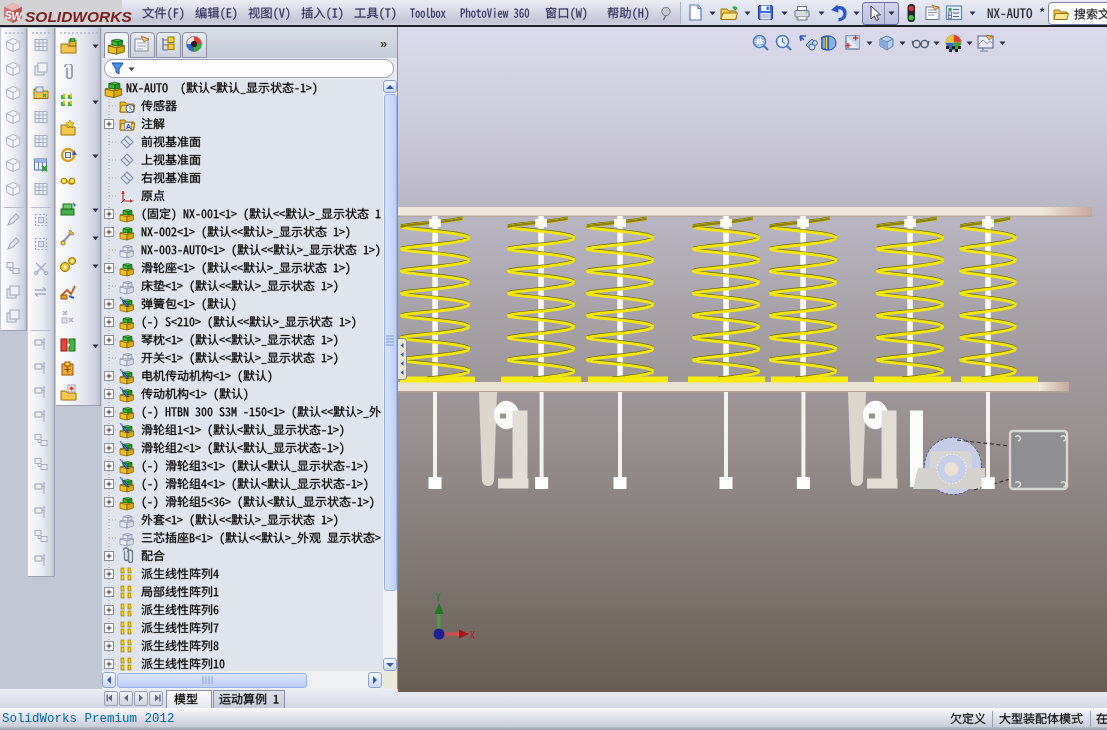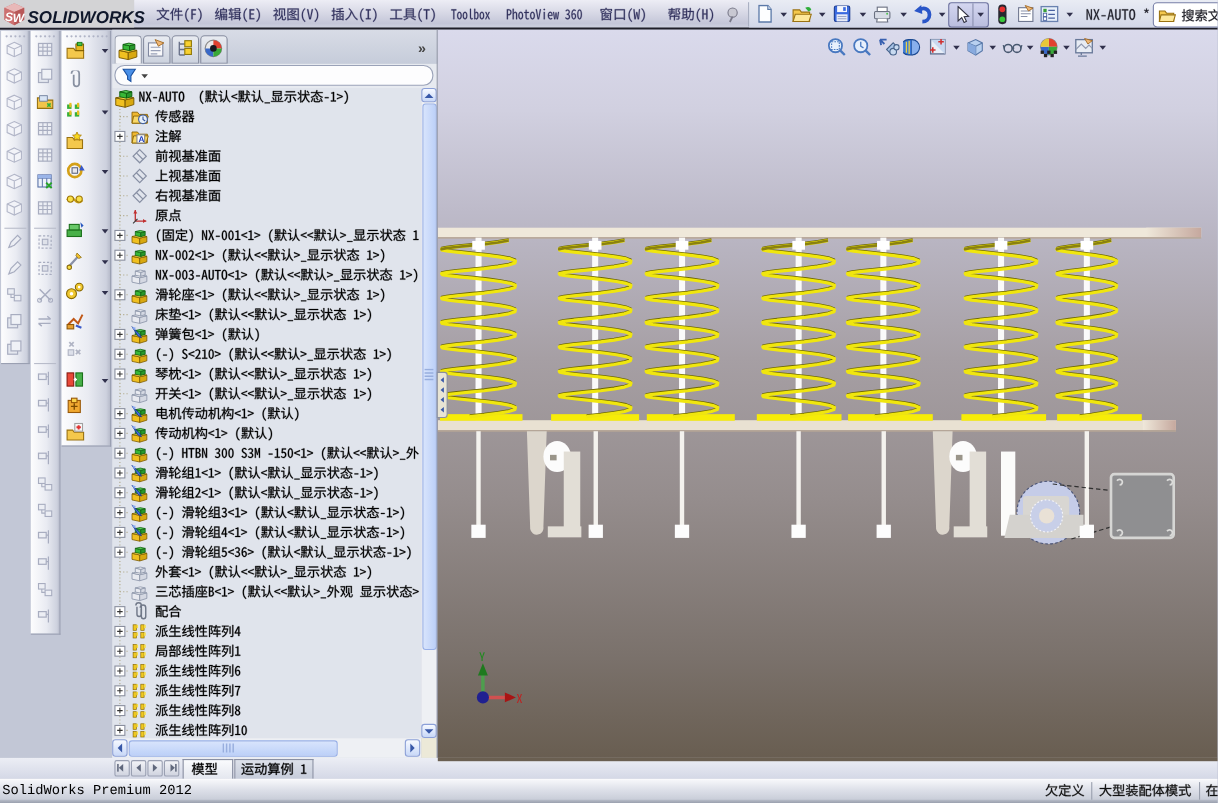--- a/index.html
+++ b/index.html
@@ -137,21 +137,21 @@
 <div class="abs" style="left:681px;top:0;width:426px;height:25px;background:linear-gradient(#e9ecf4,#d2d7e8)"></div>
 <div class="abs" style="left:680px;top:2px;width:1px;height:22px;background:#aab0c2"></div>
 <svg style="position:absolute;left:2px;top:2px" width="22" height="22" viewBox="0 0 22 22">
     <path d="M11 1 L20 5 L20 16 L11 21 L2 16 L2 5 Z" fill="#c87878"></path>
     <path d="M11 1 L20 5 L11 9 L2 5 Z" fill="#e8b8b8"></path>
     <path d="M2 5 L11 9 L11 21 L2 16 Z" fill="#cc7070"></path>
     <path d="M20 5 L11 9 L11 21 L20 16 Z" fill="#b85858"></path>
     <text x="2.5" y="17" font-size="11" fill="#fff" font-family="Liberation Sans" font-weight="bold" font-style="italic">S</text>
     <text x="9.5" y="18" font-size="11" fill="#fff" font-family="Liberation Sans" font-weight="bold" font-style="italic">W</text>
   </svg>
-<div class="abs" style="left:25px;top:8px;font:italic bold 15.5px 'Liberation Sans';color:#0f172a">SOLIDWORKS</div>
+<div class="abs" style="left:25px;top:8px;font:italic bold 15.5px 'Liberation Sans';color:#7f1d1d">SOLIDWORKS</div>
 <svg style="position:absolute;left:659px;top:6px" width="15" height="15" viewBox="0 0 15 15">
     <circle cx="7" cy="5.5" r="4.2" fill="#c8c8d2" stroke="#787888" stroke-width="1"></circle>
     <path d="M7 9 L4.5 14" stroke="#787888" stroke-width="1.6" fill="none"></path>
   </svg>
 <svg style="position:absolute;left:687px;top:4px" width="17" height="18" viewBox="0 0 17 18">
     <path d="M3 1 L11 1 L14 4.5 L14 16 L3 16 Z" fill="#fdfeff" stroke="#5b79a8" stroke-width="1.2"></path>
     <path d="M11 1 L11 4.5 L14 4.5" fill="#dce8f4" stroke="#5b79a8" stroke-width="1"></path>
   </svg>
 <svg style="position:absolute;left:709px;top:11px" width="7" height="5" viewBox="0 0 7 5">
     <polygon points="0.5,0.5 6.5,0.5 3.5,4.2" fill="#30304c"></polygon>
@@ -941,21 +941,21 @@
   </svg>
 <div class="abs" style="left:149px;top:691px;width:14px;height:15px;background:linear-gradient(#f2f3f7,#d0d4e0);border:1px solid #9aa0b2;border-radius:2px"></div>
 <svg style="position:absolute;left:149px;top:691px" width="14" height="15" viewBox="0 0 14 15">
     <path d="M10 7 L6 3.5 L6 10.5 Z" fill="#60687c"></path>
     <rect x="10.2" y="3.5" width="1.4" height="7" fill="#60687c"></rect>
   </svg>
 <div class="abs" style="left:166px;top:690px;width:46px;height:18px;background:linear-gradient(#fafbfd,#e4e7ef);border:1px solid #8a90a2;border-bottom:none"></div>
 <div class="abs" style="left:213px;top:690px;width:72px;height:18px;background:linear-gradient(#dde1ea,#c6ccda);border:1px solid #8a90a2;border-bottom:none"></div>
 <div class="abs" style="left:0;top:708px;width:1107px;height:22px;background:linear-gradient(#f6f7fa,#dcdfe8 45%,#c2c7d3);border-top:1px solid #fff"></div>
 <div class="abs" style="left:0;top:727px;width:1107px;height:3px;background:linear-gradient(#b8bdc9,#9aa0ae)"></div>
-<div class="abs" style="left:2px;top:712px;font:12.5px 'Liberation Mono';color:#000000">SolidWorks Premium 2012</div>
+<div class="abs" style="left:2px;top:712px;font:12.5px 'Liberation Mono';color:#0369a1">SolidWorks Premium 2012</div>
 <div class="abs" style="left:992px;top:711px;width:1px;height:16px;background:#9aa0ae"></div>
 <div class="abs" style="left:1090px;top:711px;width:1px;height:16px;background:#9aa0ae"></div>
 <svg class="abs" style="left:0;top:0;pointer-events:none" width="1107" height="730" viewBox="0 0 1107 730">
     <g fill="#32325e" stroke="#32325e" stroke-width="19" transform="translate(142,17.5) scale(0.0123)">
       <use href="#g0" x="0"></use>
       <use href="#g1" x="1000"></use>
       <use href="#g2" x="2000"></use>
       <use href="#g3" x="2500"></use>
       <use href="#g4" x="3000"></use>
     </g>

